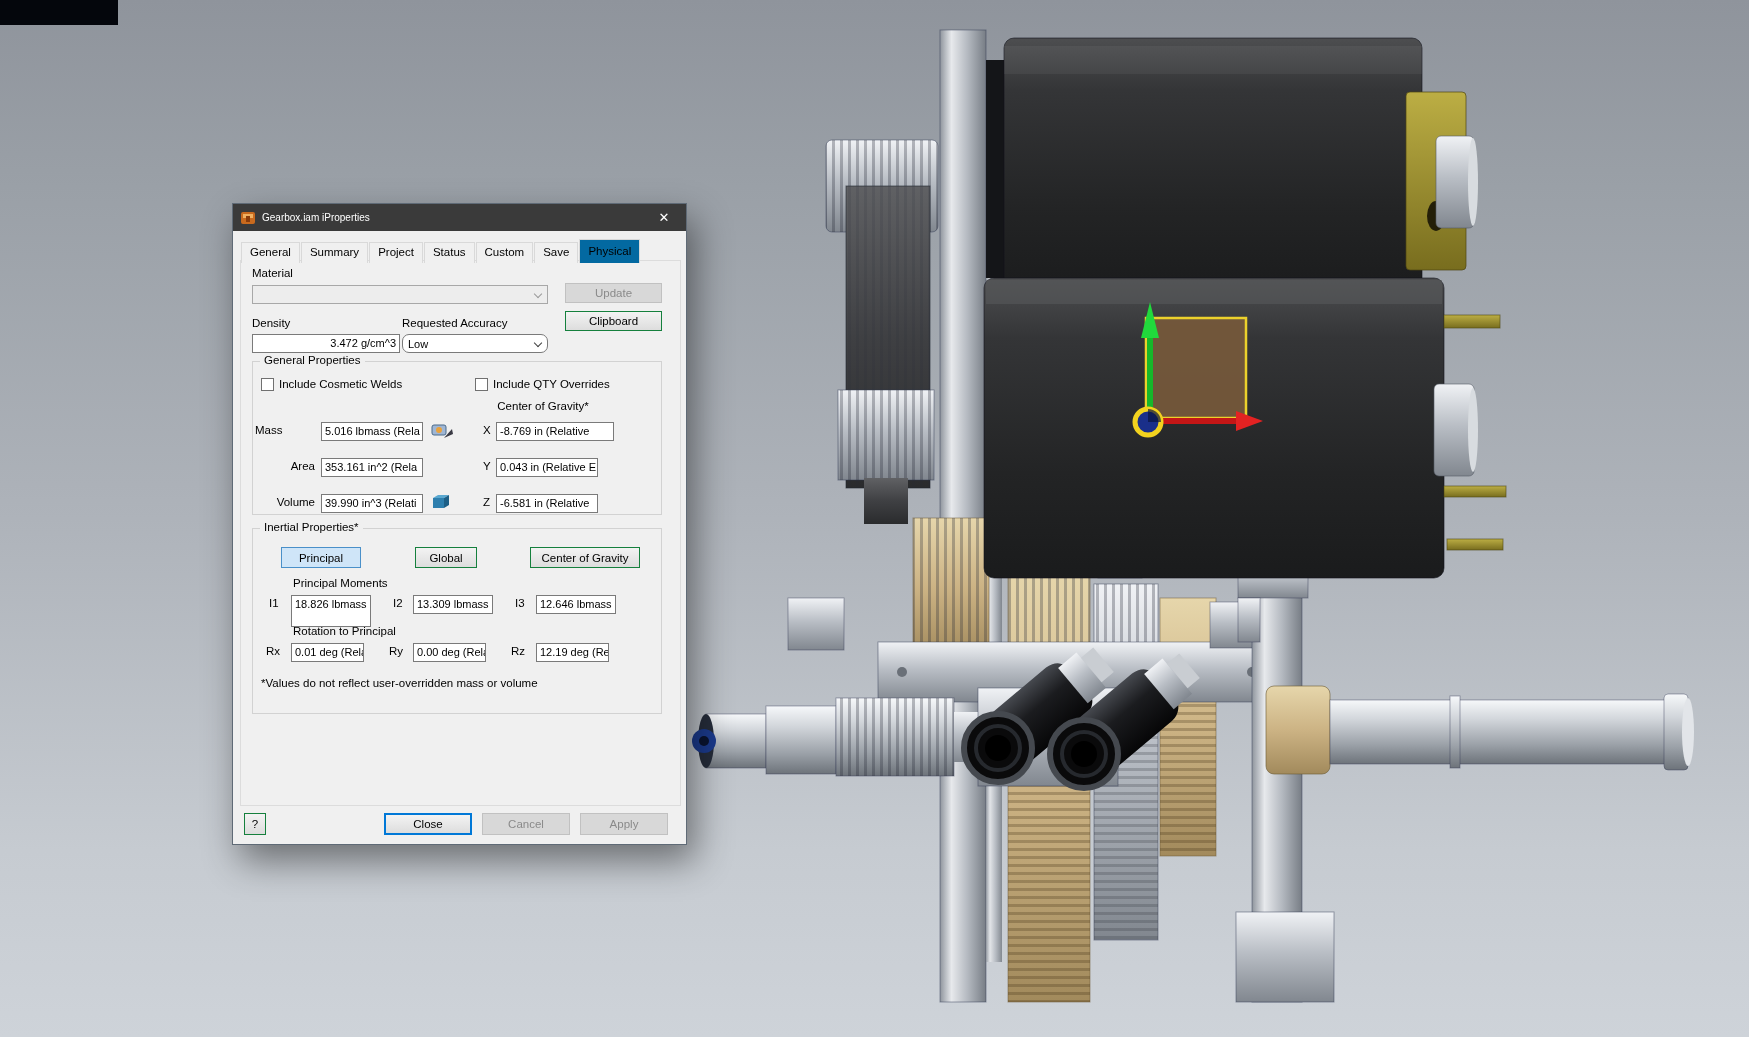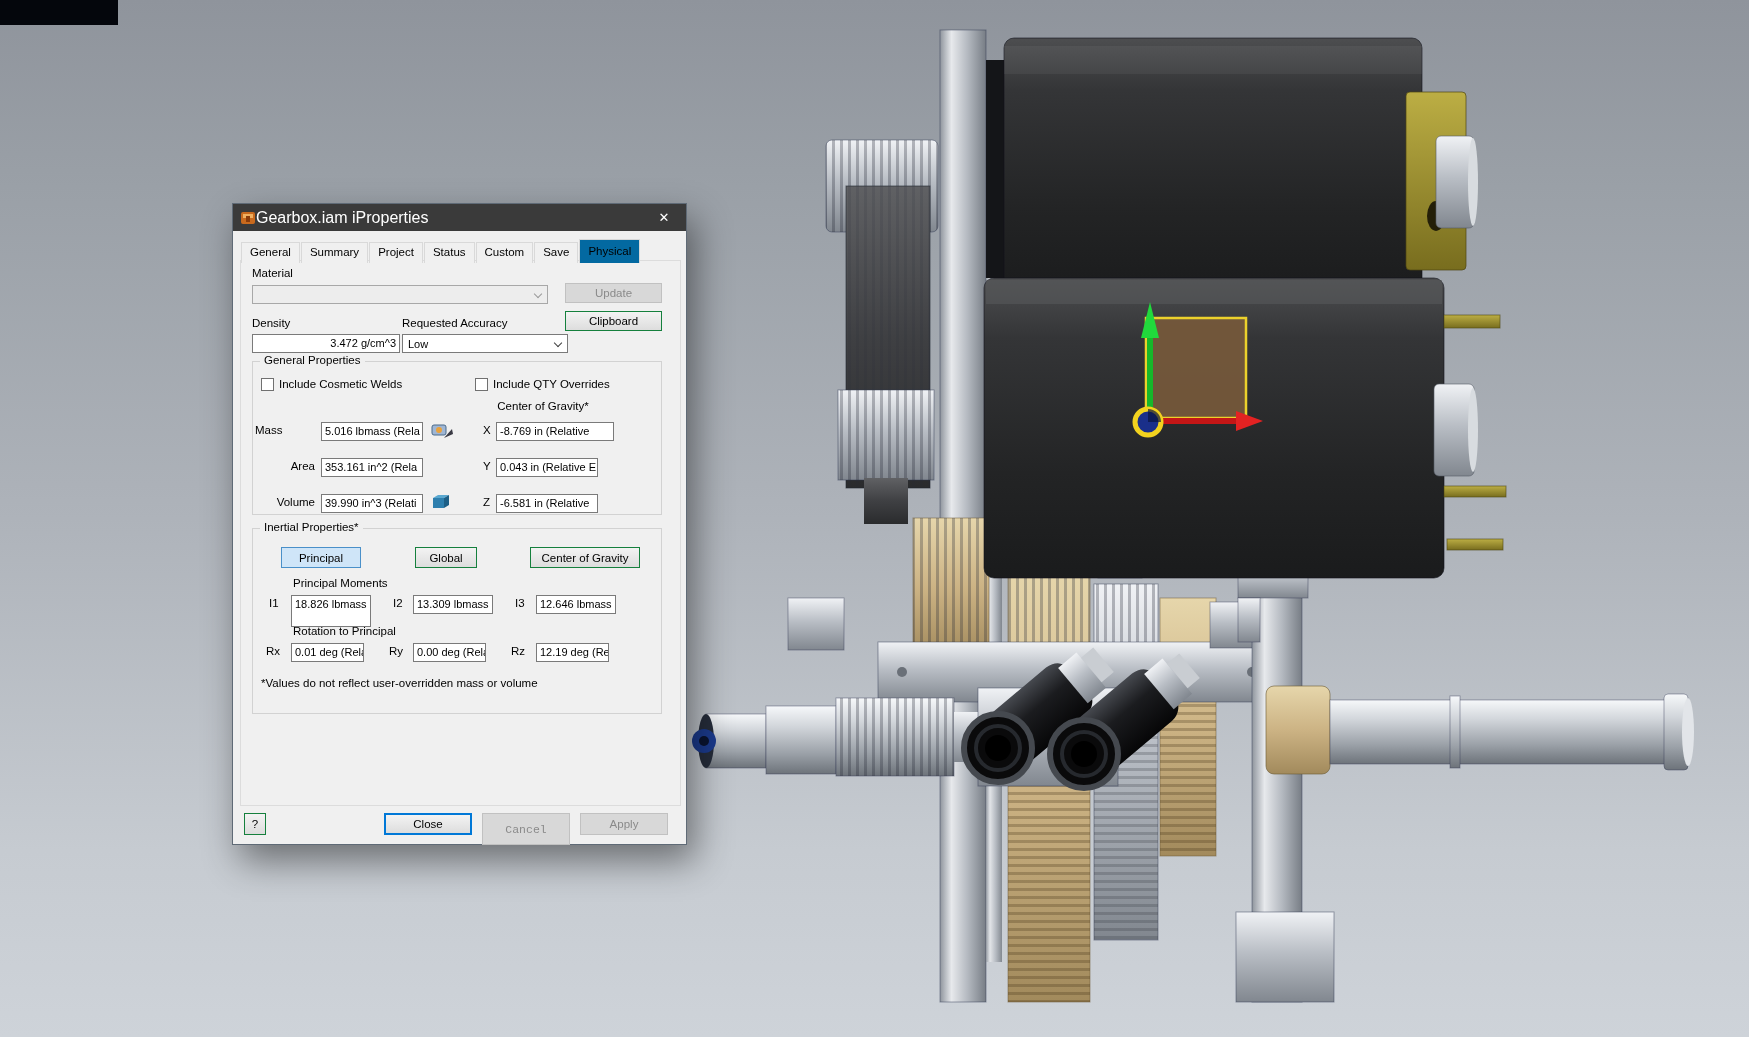--- a/index.html
+++ b/index.html
@@ -9,21 +9,21 @@
   .stage { position:relative; width:1749px; height:1037px; overflow:hidden;
            background:linear-gradient(180deg,#8f949c 0%,#9aa0a7 18%,#aeb3ba 50%,#c6cbd1 82%,#ced3d9 100%); }
   .corner-strip { position:absolute; left:0; top:0; width:118px; height:25px; background:#04060c; }
   .scene { position:absolute; left:0; top:0; width:1749px; height:1037px; }
 
   
   .dialog { position:absolute; left:232px; top:203px; width:455px; height:642px;
             background:#f0f0f0; border:1px solid #5f6a76; box-shadow:8px 16px 34px rgba(0,0,0,.45); }
   .titlebar { position:absolute; left:0; top:0; right:0; height:27px; background:#3a3a3a;
               display:flex; align-items:center; padding-left:7px; color:#fff; }
-  .dlg-title { font-size:16px; }
+  .dlg-title { font-size:10px; margin-left:6px; }
   .close-btn { position:absolute; right:0; top:0; width:44px; height:27px; background:transparent;
                border:0; color:#fff; font-size:13px; display:flex; align-items:center; justify-content:center; cursor:default; }
 
   .tabs { position:absolute; left:8px; top:35px; display:flex; align-items:flex-end; z-index:3; }
   .tab { height:21px; padding:3px 8px 0; background:#f0f0f0; border:1px solid #d9d9d9; border-bottom:none; margin-right:1px; }
   .tab.active { height:24px; padding-top:5px; background:#0369a1; position:relative; z-index:4; }
 
   .page { position:absolute; left:7px; top:56px; width:441px; height:546px; border:1px solid #dcdcdc; background:#f0f0f0; z-index:2; }
 
   .lbl { position:absolute; white-space:nowrap; }
@@ -264,21 +264,21 @@
         <span></span>
         <span class="chev"></span>
       </div>
       <button class="btn disabled" style="left:324px; top:22px; width:97px; height:20px;">Update</button>
 
       <span class="lbl" style="left:11px; top:56px;">Density</span>
       <span class="lbl" style="left:161px; top:56px;">Requested Accuracy</span>
       <button class="btn" style="left:324px; top:50px; width:97px; height:20px;">Clipboard</button>
 
       <div class="tbox right" style="left:11px; top:73px; width:148px; height:19px;">3.472 g/cm^3</div>
-      <div class="combo" style="left:161px; top:73px; width:166px; height:19px;">
+      <div class="combo" style="left:161px; top:73px; width:146px; height:19px;border-radius:7px;">
         <span>Low</span>
         <span class="chev"></span>
       </div>
 
       <div class="group" style="left:11px; top:100px; width:410px; height:154px;">
         <span class="legend">General Properties</span>
 
         <span class="cb" style="left:8px; top:16px;"></span>
         <span class="lbl" style="left:26px; top:16px;">Include Cosmetic Welds</span>
         <span class="cb" style="left:222px; top:16px;"></span>
@@ -342,16 +342,16 @@
         <div class="tbox" style="left:283px; top:114px; width:73px; height:19px;">12.19 deg (Rela</div>
 
         <span class="lbl" style="left:8px; top:148px;">*Values do not reflect user-overridden mass or volume</span>
       </div>
     </div>
 
     <button class="btn" style="left:11px; top:609px; width:22px; height:22px;">
       <span>?</span>
     </button>
     <button class="btn default" style="left:151px; top:609px; width:88px; height:22px;">Close</button>
-    <button class="btn disabled" style="left:249px; top:609px; width:88px; height:32px;font-family:Liberation Mono, monospace;">Cancel</button>
+    <button class="btn disabled" style="left:249px; top:609px; width:88px; height:22px;">Cancel</button>
     <button class="btn disabled" style="left:347px; top:609px; width:88px; height:22px;">Apply</button>
   </div>
 </div>
 
 </body></html>

